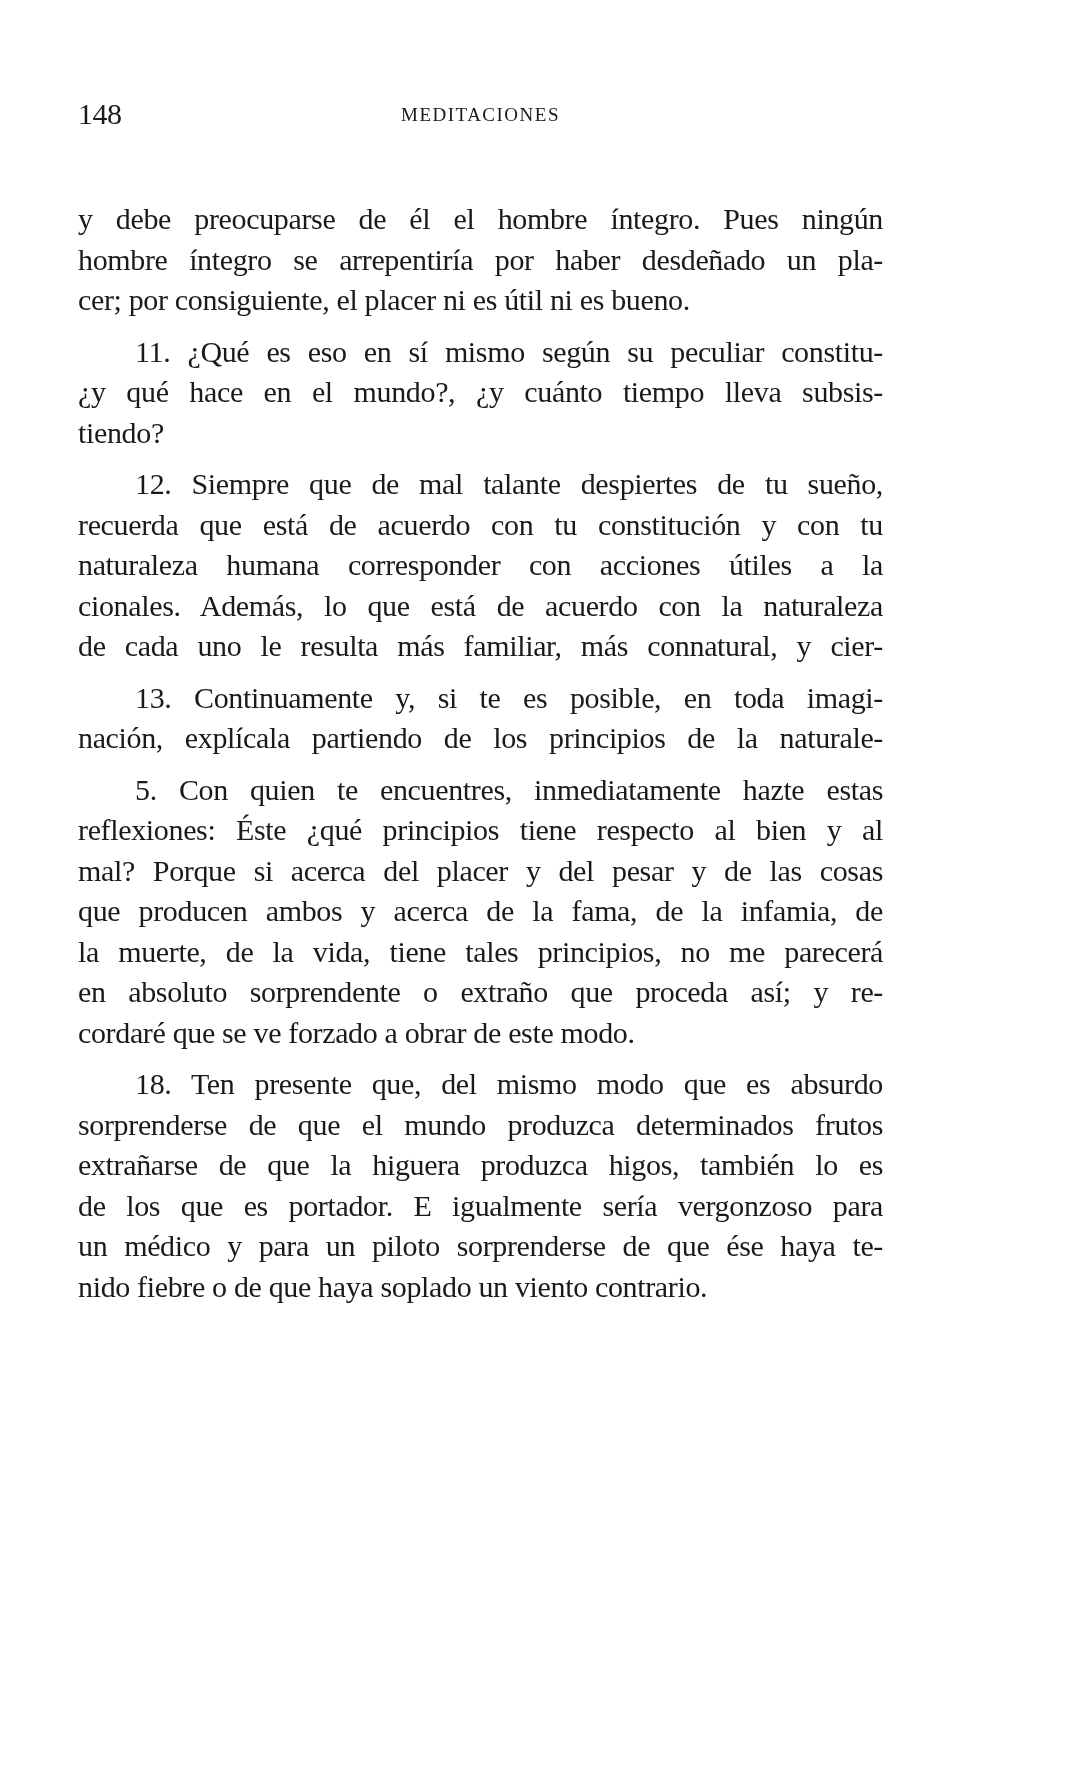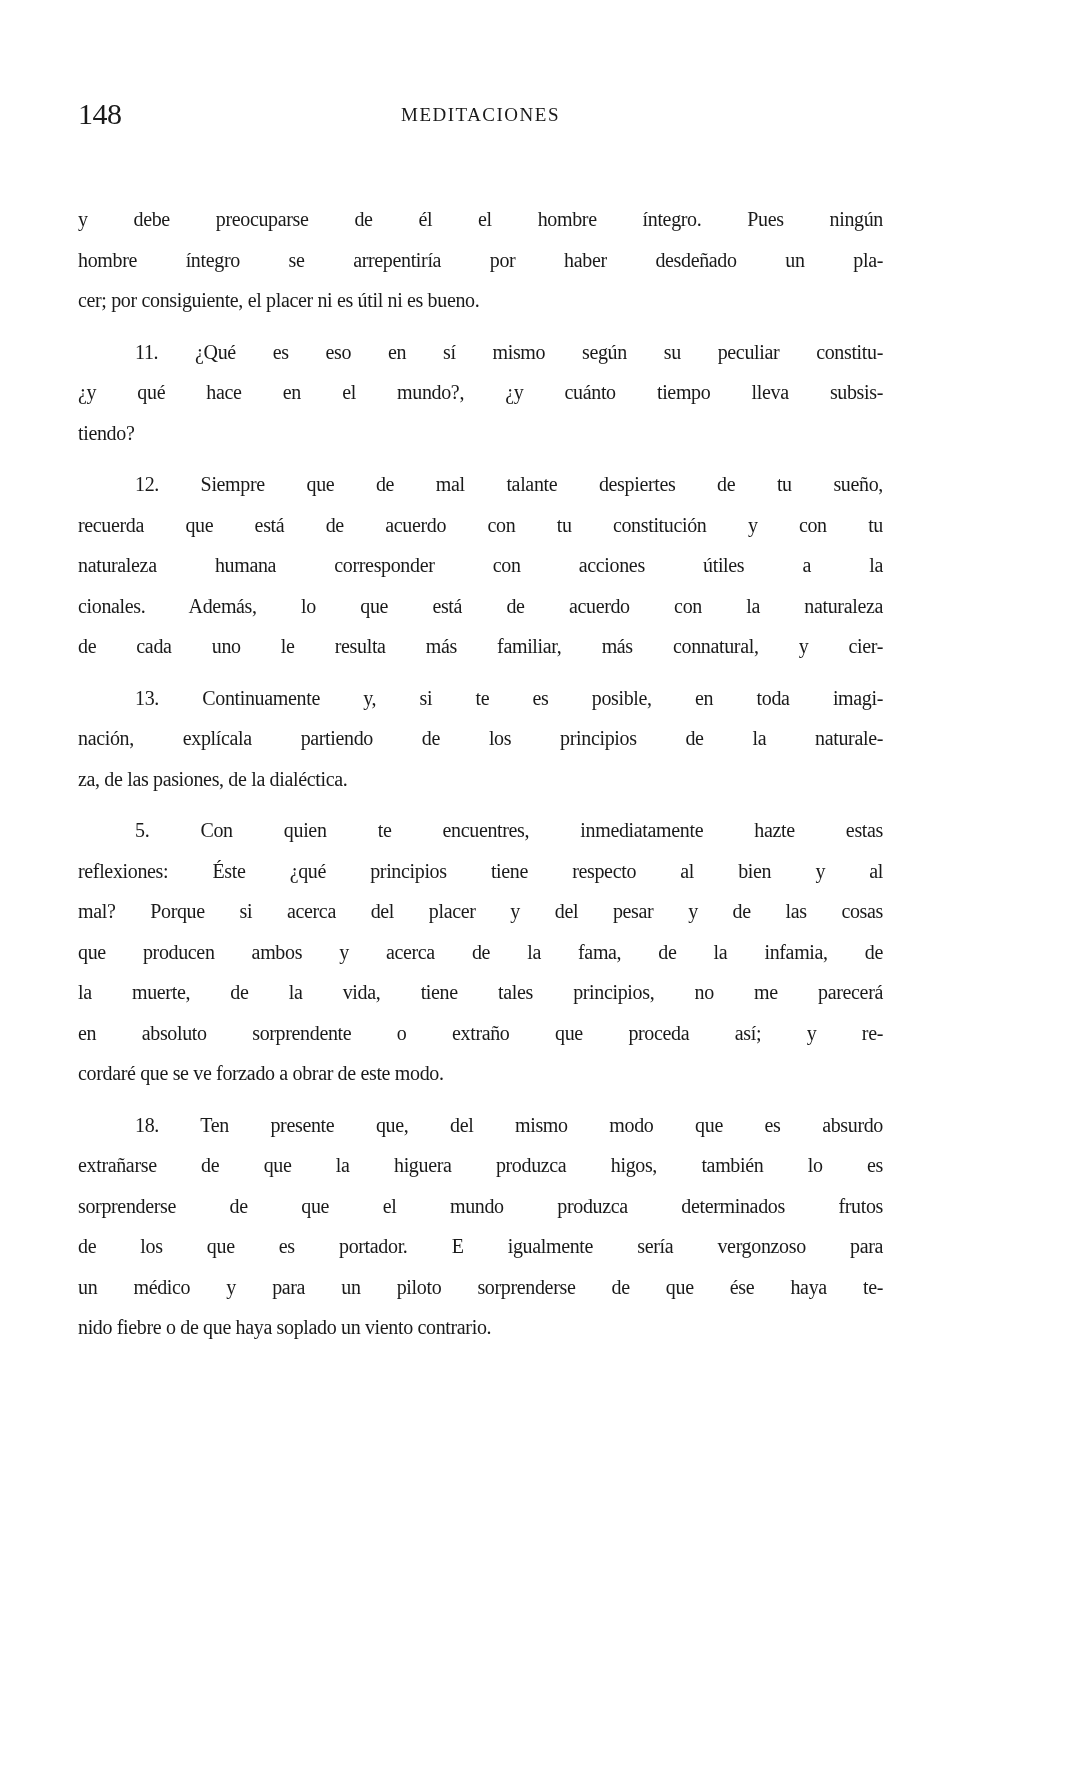--- a/index.html
+++ b/index.html
@@ -52,21 +52,21 @@
       position: absolute;
       left: 78px;
       top: 183px;
       width: 805px;
     }
     .paragraph {
       margin: 0 0 11px 0;
     }
     .line {
       display: block;
-      font-size: 20px;
+      font-size: 30px;
       line-height: 40.5px;
       height: 40.5px;
       white-space: nowrap;
       text-align: justify;
       text-align-last: justify;
       overflow: visible;
       letter-spacing: -0.35px;
     }
     .line.last {
       text-align: left;
@@ -104,36 +104,35 @@
       <span class="line indent" style="white-space: normal;">12. Siempre que de mal talante despiertes de tu sueño,</span>
       <span class="line" style="white-space: normal;">recuerda que está de acuerdo con tu constitución y con tu</span>
       <span class="line" style="white-space: normal; font-family: Liberation Serif, serif;">naturaleza humana corresponder con acciones útiles a la</span>
       <span class="line" style="white-space: normal;">cionales. Además, lo que está de acuerdo con la naturaleza</span>
       <span class="line" style="white-space: normal;">de cada uno le resulta más familiar, más connatural, y cier-</span>
     </div>
 
     <div class="paragraph">
       <span class="line indent" style="white-space: normal;">13. Continuamente y, si te es posible, en toda imagi-</span>
       <span class="line" style="white-space: normal;">nación, explícala partiendo de los principios de la naturale-</span>
-      <span class="line last" style="white-space: normal;">za, de las pasiones, de la dialéctica.</span>
     </div>
 
     <div class="paragraph">
       <span class="line indent" style="white-space: normal;">5. Con quien te encuentres, inmediatamente hazte estas</span>
       <span class="line" style="white-space: normal;">reflexiones: Éste ¿qué principios tiene respecto al bien y al</span>
       <span class="line" style="white-space: normal;">mal? Porque si acerca del placer y del pesar y de las cosas</span>
       <span class="line" style="white-space: normal;">que producen ambos y acerca de la fama, de la infamia, de</span>
       <span class="line" style="white-space: normal;">la muerte, de la vida, tiene tales principios, no me parecerá</span>
       <span class="line" style="white-space: normal;">en absoluto sorprendente o extraño que proceda así; y re-</span>
       <span class="line last" style="white-space: normal;">cordaré que se ve forzado a obrar de este modo.</span>
     </div>
 
     <div class="paragraph">
       <span class="line indent" style="white-space: normal;">18. Ten presente que, del mismo modo que es absurdo</span>
+      <span class="line" style="white-space: normal;">sorprenderse de que el mundo produzca determinados frutos</span>
       <span class="line" style="white-space: normal;">extrañarse de que la higuera produzca higos, también lo es</span>
-      <span class="line" style="white-space: normal;">sorprenderse de que el mundo produzca determinados frutos</span>
       <span class="line" style="white-space: normal;">de los que es portador. E igualmente sería vergonzoso para</span>
       <span class="line" style="white-space: normal;">un médico y para un piloto sorprenderse de que ése haya te-</span>
       <span class="line last" style="white-space: normal;">nido fiebre o de que haya soplado un viento contrario.</span>
     </div>
 
   </div>
 </div>
 
 </body></html>

